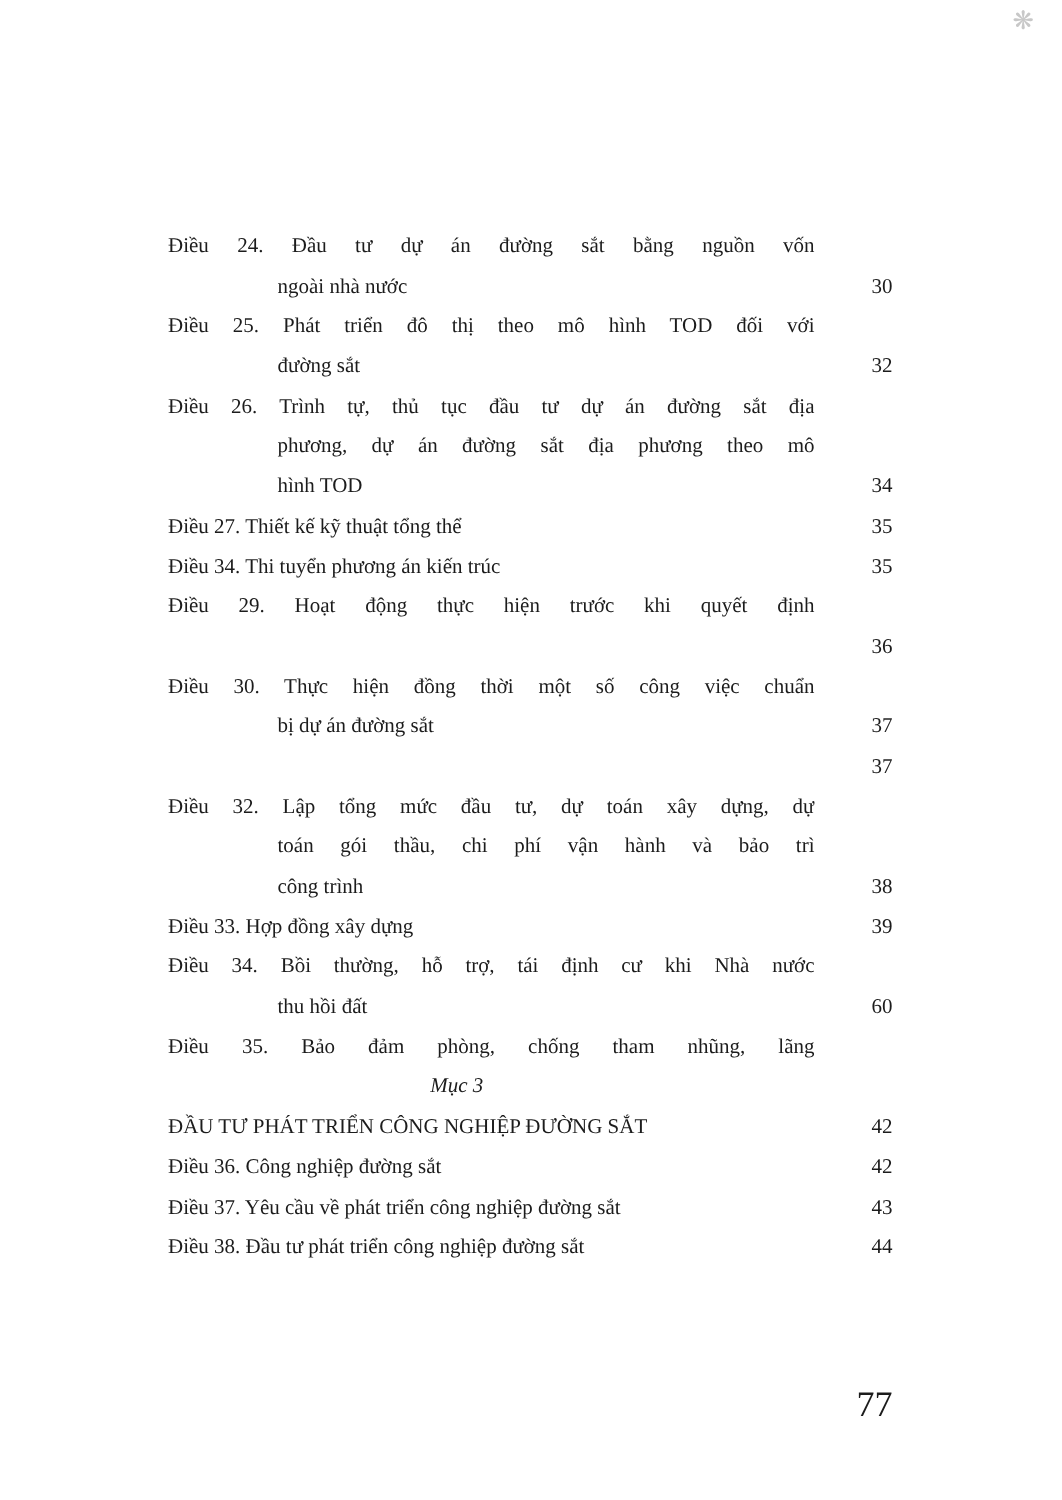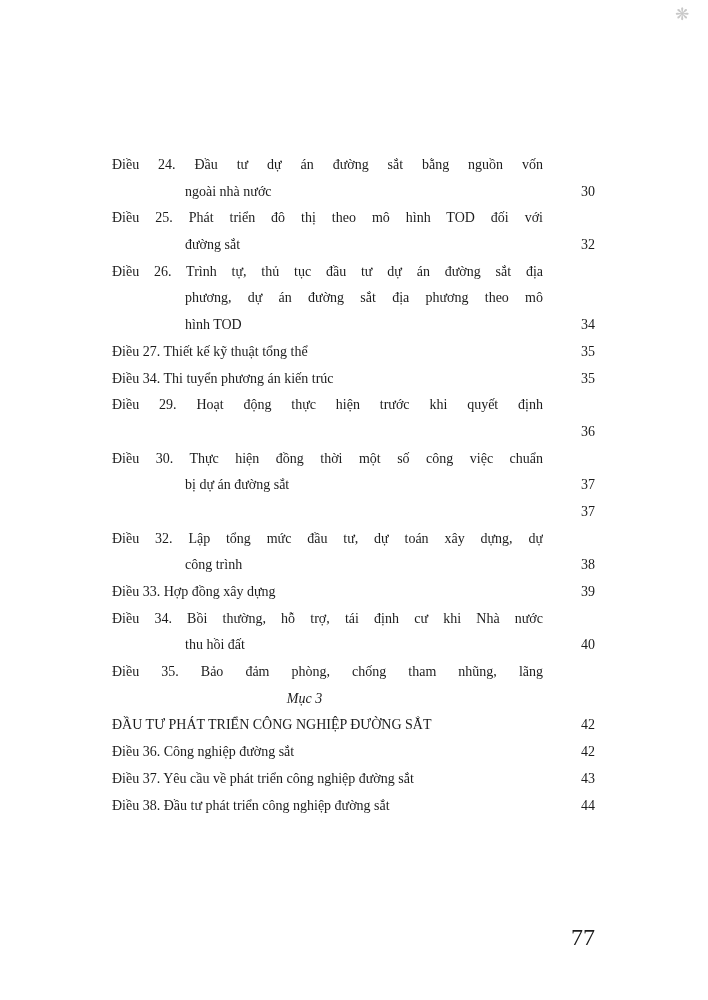--- a/index.html
+++ b/index.html
@@ -85,28 +85,31 @@
     <div class="ln first just">
         <span class="t">Điều 30. Thực hiện đồng thời một số công việc chuẩn</span>
       </div>
     <div class="ln cont"><span class="t">bị dự án đường sắt</span><span class="p">37</span></div>
 
     <div class="ln first"><span class="p">37</span></div>
 
     <div class="ln first just">
         <span class="t">Điều 32. Lập tổng mức đầu tư, dự toán xây dựng, dự</span>
       </div>
+    <div class="ln cont just">
+        <span class="t">toán gói thầu, chi phí vận hành và bảo trì</span>
+      </div>
     <div class="ln cont"><span class="t">công trình</span><span class="p">38</span></div>
 
     <div class="ln first"><span class="t">Điều 33. Hợp đồng xây dựng</span><span class="p">39</span></div>
 
     <div class="ln first just">
         <span class="t">Điều 34. Bồi thường, hỗ trợ, tái định cư khi Nhà nước</span>
       </div>
-    <div class="ln cont"><span class="t">thu hồi đất</span><span class="p">40</span></div>
+    <div class="ln cont"><span class="t">thu hồi đất</span><span class="p">60</span></div>
 
     <div class="ln first just">
         <span class="t">Điều 35. Bảo đảm phòng, chống tham nhũng, lãng</span>
       </div>
 
     <div class="ln center">
         <span class="t">Mục 3</span>
       </div>
 
     <div class="ln first"><span class="t">ĐẦU TƯ PHÁT TRIỂN CÔNG NGHIỆP ĐƯỜNG SẮT</span><span class="p">42</span></div>

